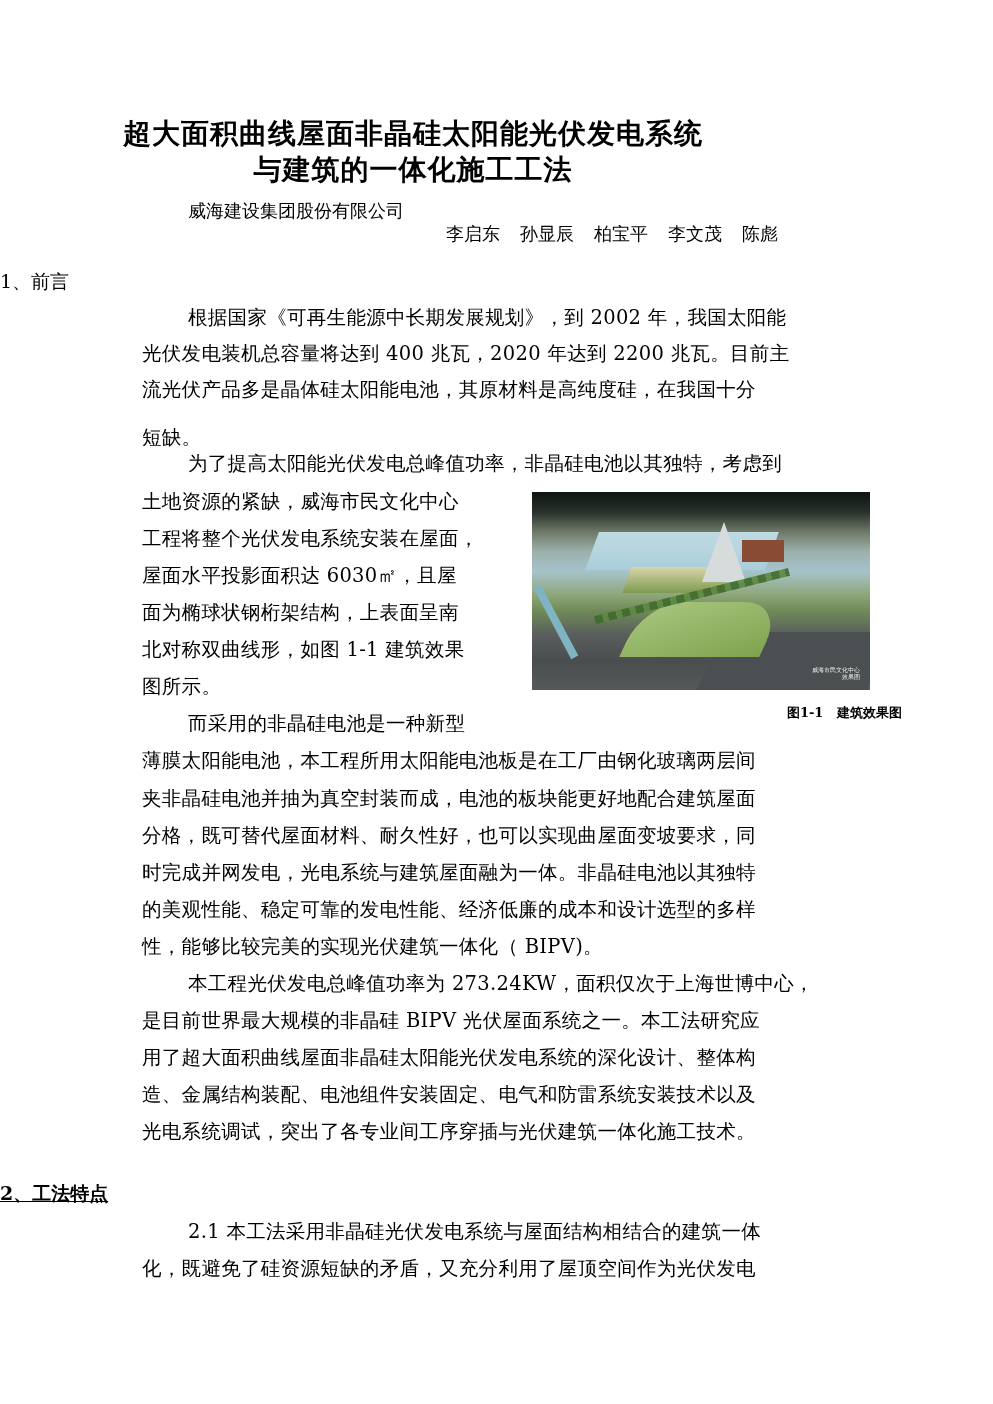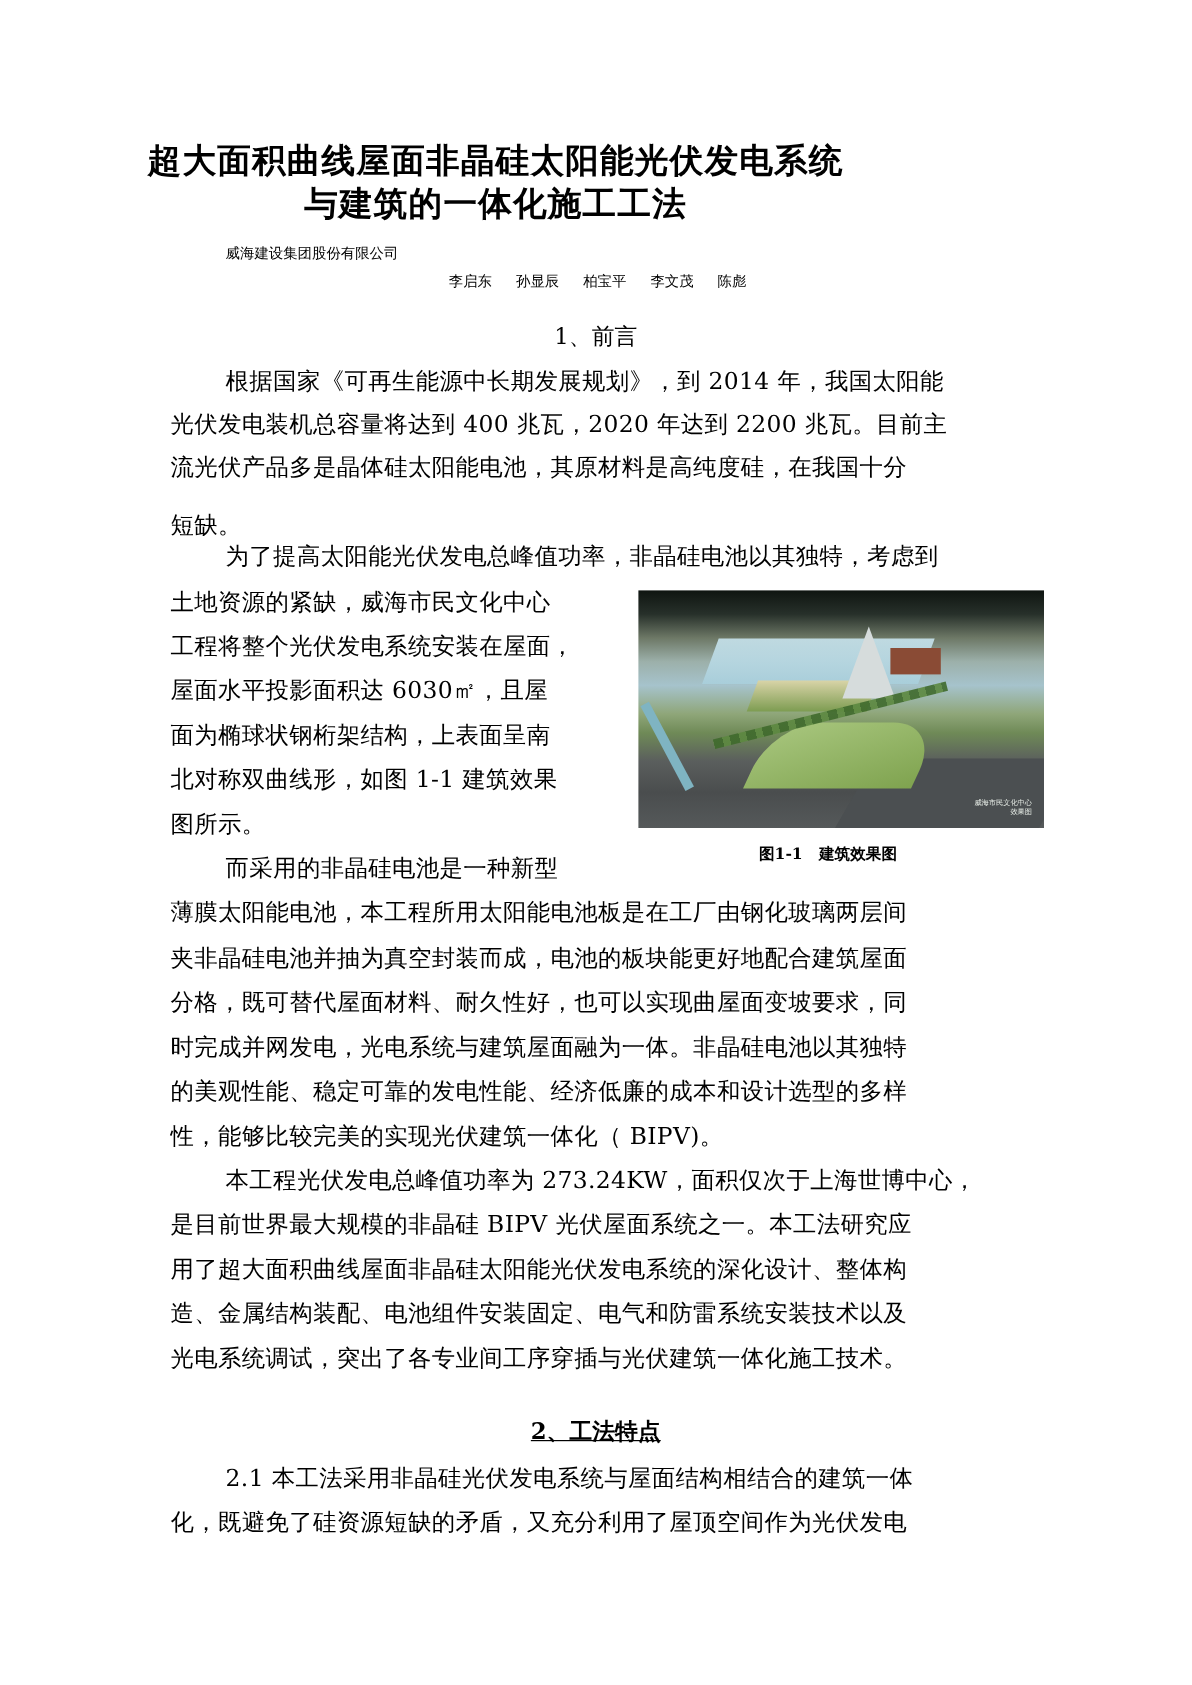--- a/index.html
+++ b/index.html
@@ -26,33 +26,32 @@
       line-height: 36px;
     }
     .title.l1 { top: 116px; }
     .title.l2 { top: 152px; }
     .authors {
       position: absolute;
       top: 198px;
       left: 188px;
       width: 660px;
       font-family: "DejaVu Sans", "Liberation Sans", sans-serif;
-      font-size: 12px;
+      font-size: 18px;
       line-height: 26px;
       white-space: nowrap;
       display: flex;
       gap: 0;
     }
     .authors .org { margin-right: 42px; }
     .authors .au { margin-right: 20px; margin-top: 23px; }
     .heading {
       position: absolute;
       left: 0;
       width: 993px;
-      text-align: center;
       font-size: 19px;
       line-height: 26px;
     }
     .heading.h1 { top: 268px; }
     .heading.h2 { top: 1180px; font-weight: bold; text-decoration: underline; }
     .line {
       position: absolute;
       left: 142px;
       font-size: 19.5px;
       line-height: 36px;
@@ -133,24 +132,24 @@
       position: absolute;
       right: 10px; bottom: 10px;
       font-family: "DejaVu Sans", sans-serif;
       font-size: 6px;
       color: #e8eee8;
       line-height: 7px;
       text-align: right;
     }
     .caption {
       position: absolute;
-      left: 521px;
+      left: 564px;
       top: 703px;
       width: 338px;
-      text-align: center;
+      text-align: right;
       font-size: 13px;
       font-weight: bold;
       line-height: 20px;
       white-space: pre;
     }
   </style>
 </head>
 <body>
 
 <div class="title l1">超大面积曲线屋面非晶硅太阳能光伏发电系统</div>
@@ -160,21 +159,21 @@
   <span class="org">威海建设集团股份有限公司</span>
   <span class="au">李启东</span>
   <span class="au">孙显辰</span>
   <span class="au">柏宝平</span>
   <span class="au">李文茂</span>
   <span class="au">陈彪</span>
 </div>
 
 <div class="heading h1">1、前言</div>
 
-<div class="line indent" style="top:300px">根据国家《可再生能源中长期发展规划》，到 2014 年，我国太阳能</div>
+<div class="line indent" style="top:300px">根据国家《可再生能源中长期发展规划》，到 2002 年，我国太阳能</div>
 <div class="line" style="top:336px">光伏发电装机总容量将达到 400 兆瓦，2020 年达到 2200 兆瓦。目前主</div>
 <div class="line" style="top:372px">流光伏产品多是晶体硅太阳能电池，其原材料是高纯度硅，在我国十分</div>
 <div class="line" style="top:420px">短缺。</div>
 
 <div class="line indent" style="top:446px">为了提高太阳能光伏发电总峰值功率，非晶硅电池以其独特，考虑到</div>
 <div class="line" style="top:484px">土地资源的紧缺，威海市民文化中心</div>
 <div class="line" style="top:521px">工程将整个光伏发电系统安装在屋面，</div>
 <div class="line" style="top:558px">屋面水平投影面积达 6030㎡，且屋</div>
 <div class="line" style="top:595px">面为椭球状钢桁架结构，上表面呈南</div>
 <div class="line" style="top:632px">北对称双曲线形，如图 1-1 建筑效果</div>

